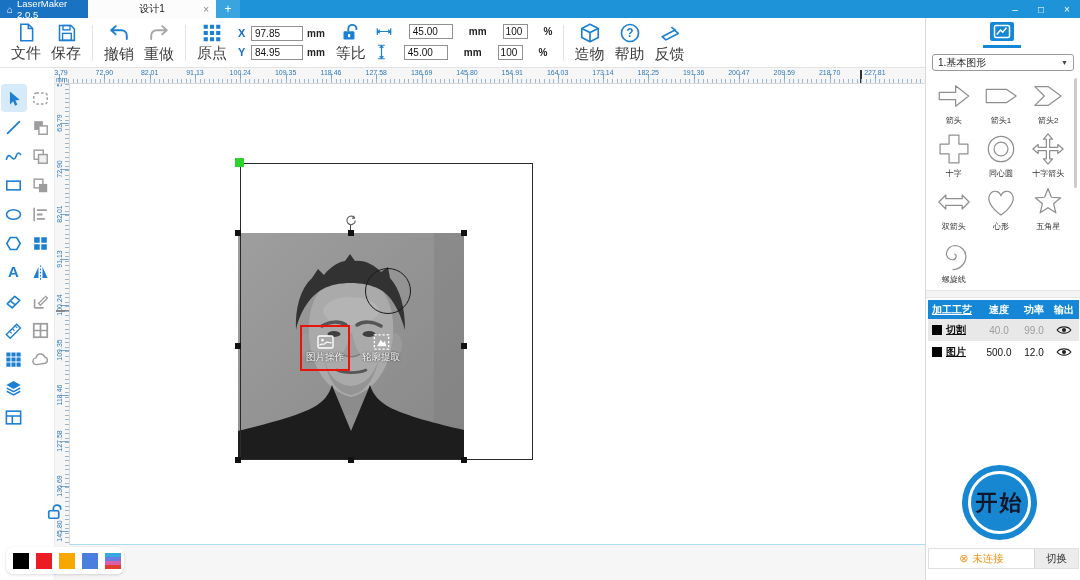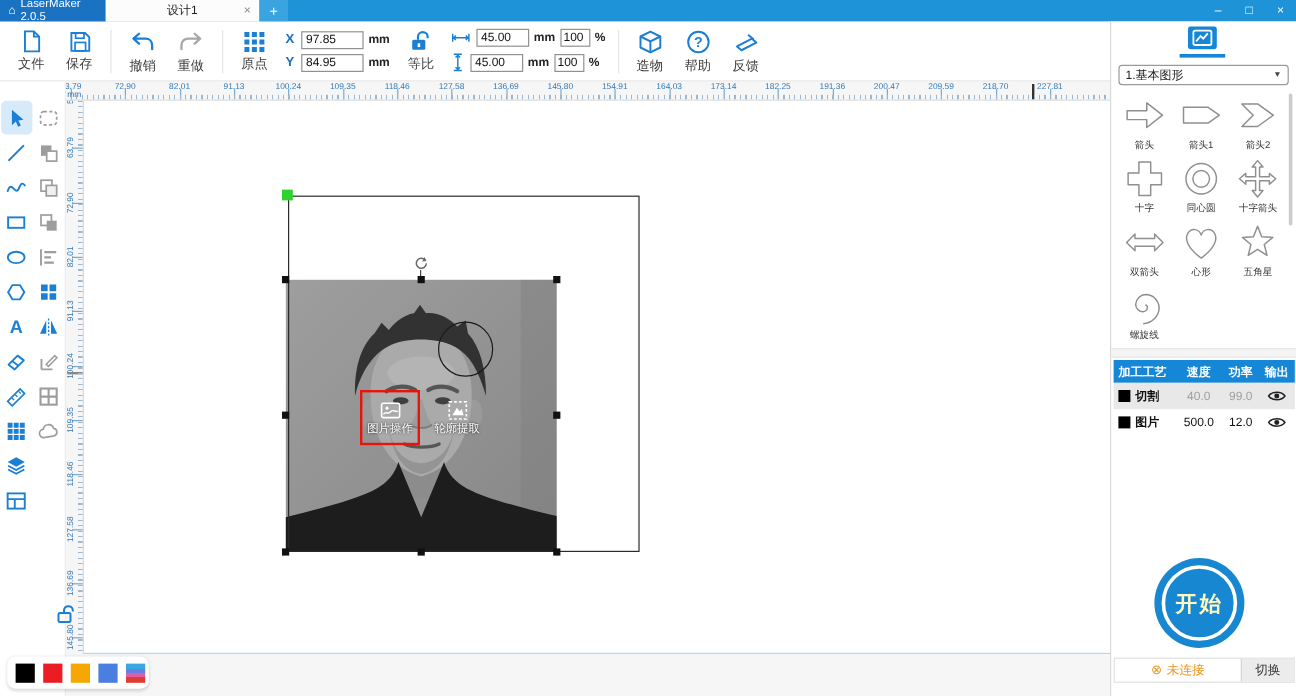--- a/index.html
+++ b/index.html
@@ -12,31 +12,31 @@
   .home-ic { font-size:10px; }
   .doc-tab { width:128px; background:#fcfcfc; color:#222; display:flex; align-items:center; justify-content:center; font-size:10px; position:relative; }
   .doc-tab .tabx { position:absolute; right:7px; color:#888; font-size:10px; }
   .plus-tab { width:24px; background:#3aa4e0; color:#fff; display:flex; align-items:center; justify-content:center; font-size:12px; }
   .winctl { margin-left:auto; display:flex; align-items:center; gap:0; }
   .winbtn { width:26px; height:18px; color:#fff; font-size:10px; display:flex; align-items:center; justify-content:center; }
 
   
   #toolbar { position:absolute; left:0; top:18px; width:1080px; height:50px; background:#fff; border-bottom:1px solid #e3e3e3; display:flex; align-items:center; padding-left:6px; }
   .tbtn { width:40px; display:flex; flex-direction:column; align-items:center; justify-content:center; gap:1px; }
-  .tbtn .lab { font-size:11px; color:#3d3d3d; }
+  .tbtn .lab { font-size:15px; color:#3d3d3d; }
   .tb-div { width:1px; height:36px; background:#e4e4e4; margin:0 6px; }
   .xy-grid { display:flex; flex-direction:column; gap:4px; margin:0 6px; }
   .xy-row { display:flex; align-items:center; gap:4px; }
   .axis-lab { font-size:11px; font-weight:bold; color:#1b6fc0; width:9px; }
   input.num { width:52px; height:15px; border:1px solid #919191; font-size:10px; padding:0 3px; font-family:"Liberation Sans",sans-serif; color:#111; }
   input.num.small { width:44px; }
   input.pct { width:25px; height:15px; border:1px solid #919191; font-size:10px; padding:0 2px; text-align:left; font-family:"Liberation Sans",sans-serif; color:#111; }
   .unit { font-size:10px; font-weight:bold; color:#222; }
   .sz-grid { display:flex; flex-direction:column; gap:4px; margin:0 4px; }
-  .sz-row { display:flex; align-items:center; gap:4px; }
+  .sz-row { display:flex; align-items:center; gap:16px; }
 
   
   #leftpanel { position:absolute; left:0; top:68px; width:55px; height:512px; background:#fff; border-right:1px solid #ececec; }
   #tool-grid { display:grid; grid-template-columns:26px 26px; justify-content:center; gap:1px; padding-top:16px; }
   .tool { width:26px; height:28px; display:flex; align-items:center; justify-content:center; }
   .tool.active { background:#d7eaf9; border-radius:4px; }
 
   
   #hruler { position:absolute; left:55px; top:68px; width:870px; height:16px; background:#f6f6f6; border-bottom:1px solid #d9d9d9; overflow:hidden; }
   #hruler::after { content:''; position:absolute; left:4px; right:0; bottom:0; height:4px;
@@ -81,27 +81,27 @@
   #shape-grid { position:absolute; left:4px; top:58px; width:142px; display:grid; grid-template-columns:repeat(3,1fr); }
   .shape-cell { height:53px; display:flex; flex-direction:column; align-items:center; justify-content:flex-start; padding-top:2px; }
   .shape-cell .slab { font-size:8px; font-weight:normal; color:#333; margin-top:1px; white-space:nowrap; }
   #shape-scroll { position:absolute; left:148px; top:60px; width:3px; height:110px; background:#cccccc; border-radius:2px; }
   .panel-sep { position:absolute; left:0; top:272px; width:155px; height:8px; background:#f4f4f4; border-top:1px solid #e6e6e6; border-bottom:1px solid #e6e6e6; }
   #proc-table { position:absolute; left:2px; top:282px; width:151px; font-size:10px; }
   .proc-head { display:flex; background:#1687d6; color:#fff; height:19px; align-items:center; font-weight:bold; }
   .proc-row { display:flex; height:22px; align-items:center; color:#111; }
   .proc-row.sel { background:#e8e8e8; }
   .proc-row.sel .val { color:#9d9d9d; }
-  .c-name { width:53px; display:flex; align-items:center; gap:4px; padding-left:4px; font-weight:bold; }
+  .c-name { width:53px; display:flex; align-items:center; gap:4px; padding-left:4px; font-weight:bold;text-decoration:underline; }
   .c-speed { width:36px; text-align:center; }
   .c-power { width:34px; text-align:center; }
   .c-out { width:26px; display:flex; justify-content:center; }
   .mat-swatch { width:10px; height:10px; display:inline-block; }
   #start-btn { position:absolute; left:36px; top:447px; width:75px; height:75px; border-radius:50%; background:#1687d0; display:flex; align-items:center; justify-content:center; }
-  #start-inner { width:63px; height:63px; border-radius:50%; border:3px solid #fff; display:flex; align-items:center; justify-content:center; color:#fef9c3; font-size:18px; font-weight:bold; letter-spacing:2px; }
+  #start-inner { width:63px; height:63px; border-radius:50%; border:3px solid #fff; display:flex; align-items:center; justify-content:center; color:#0f172a; font-size:22px; font-weight:bold; letter-spacing:2px; }
   #statusbar { position:absolute; left:2px; top:530px; width:151px; height:21px; background:#fff; border:1px solid #e0e0e0; display:flex; align-items:stretch; }
   .status-left { flex:1; display:flex; align-items:center; justify-content:center; gap:4px; color:#f0941e; font-size:10.5px; }
   .status-ic { font-size:11px; }
   #switch-btn { width:44px; background:#ececec; border-left:1px solid #d5d5d5; display:flex; align-items:center; justify-content:center; font-size:10.5px; color:#333; }
 </style>
 </head>
 <body>
 
 <div id="titlebar">
   <div class="app-sec">

